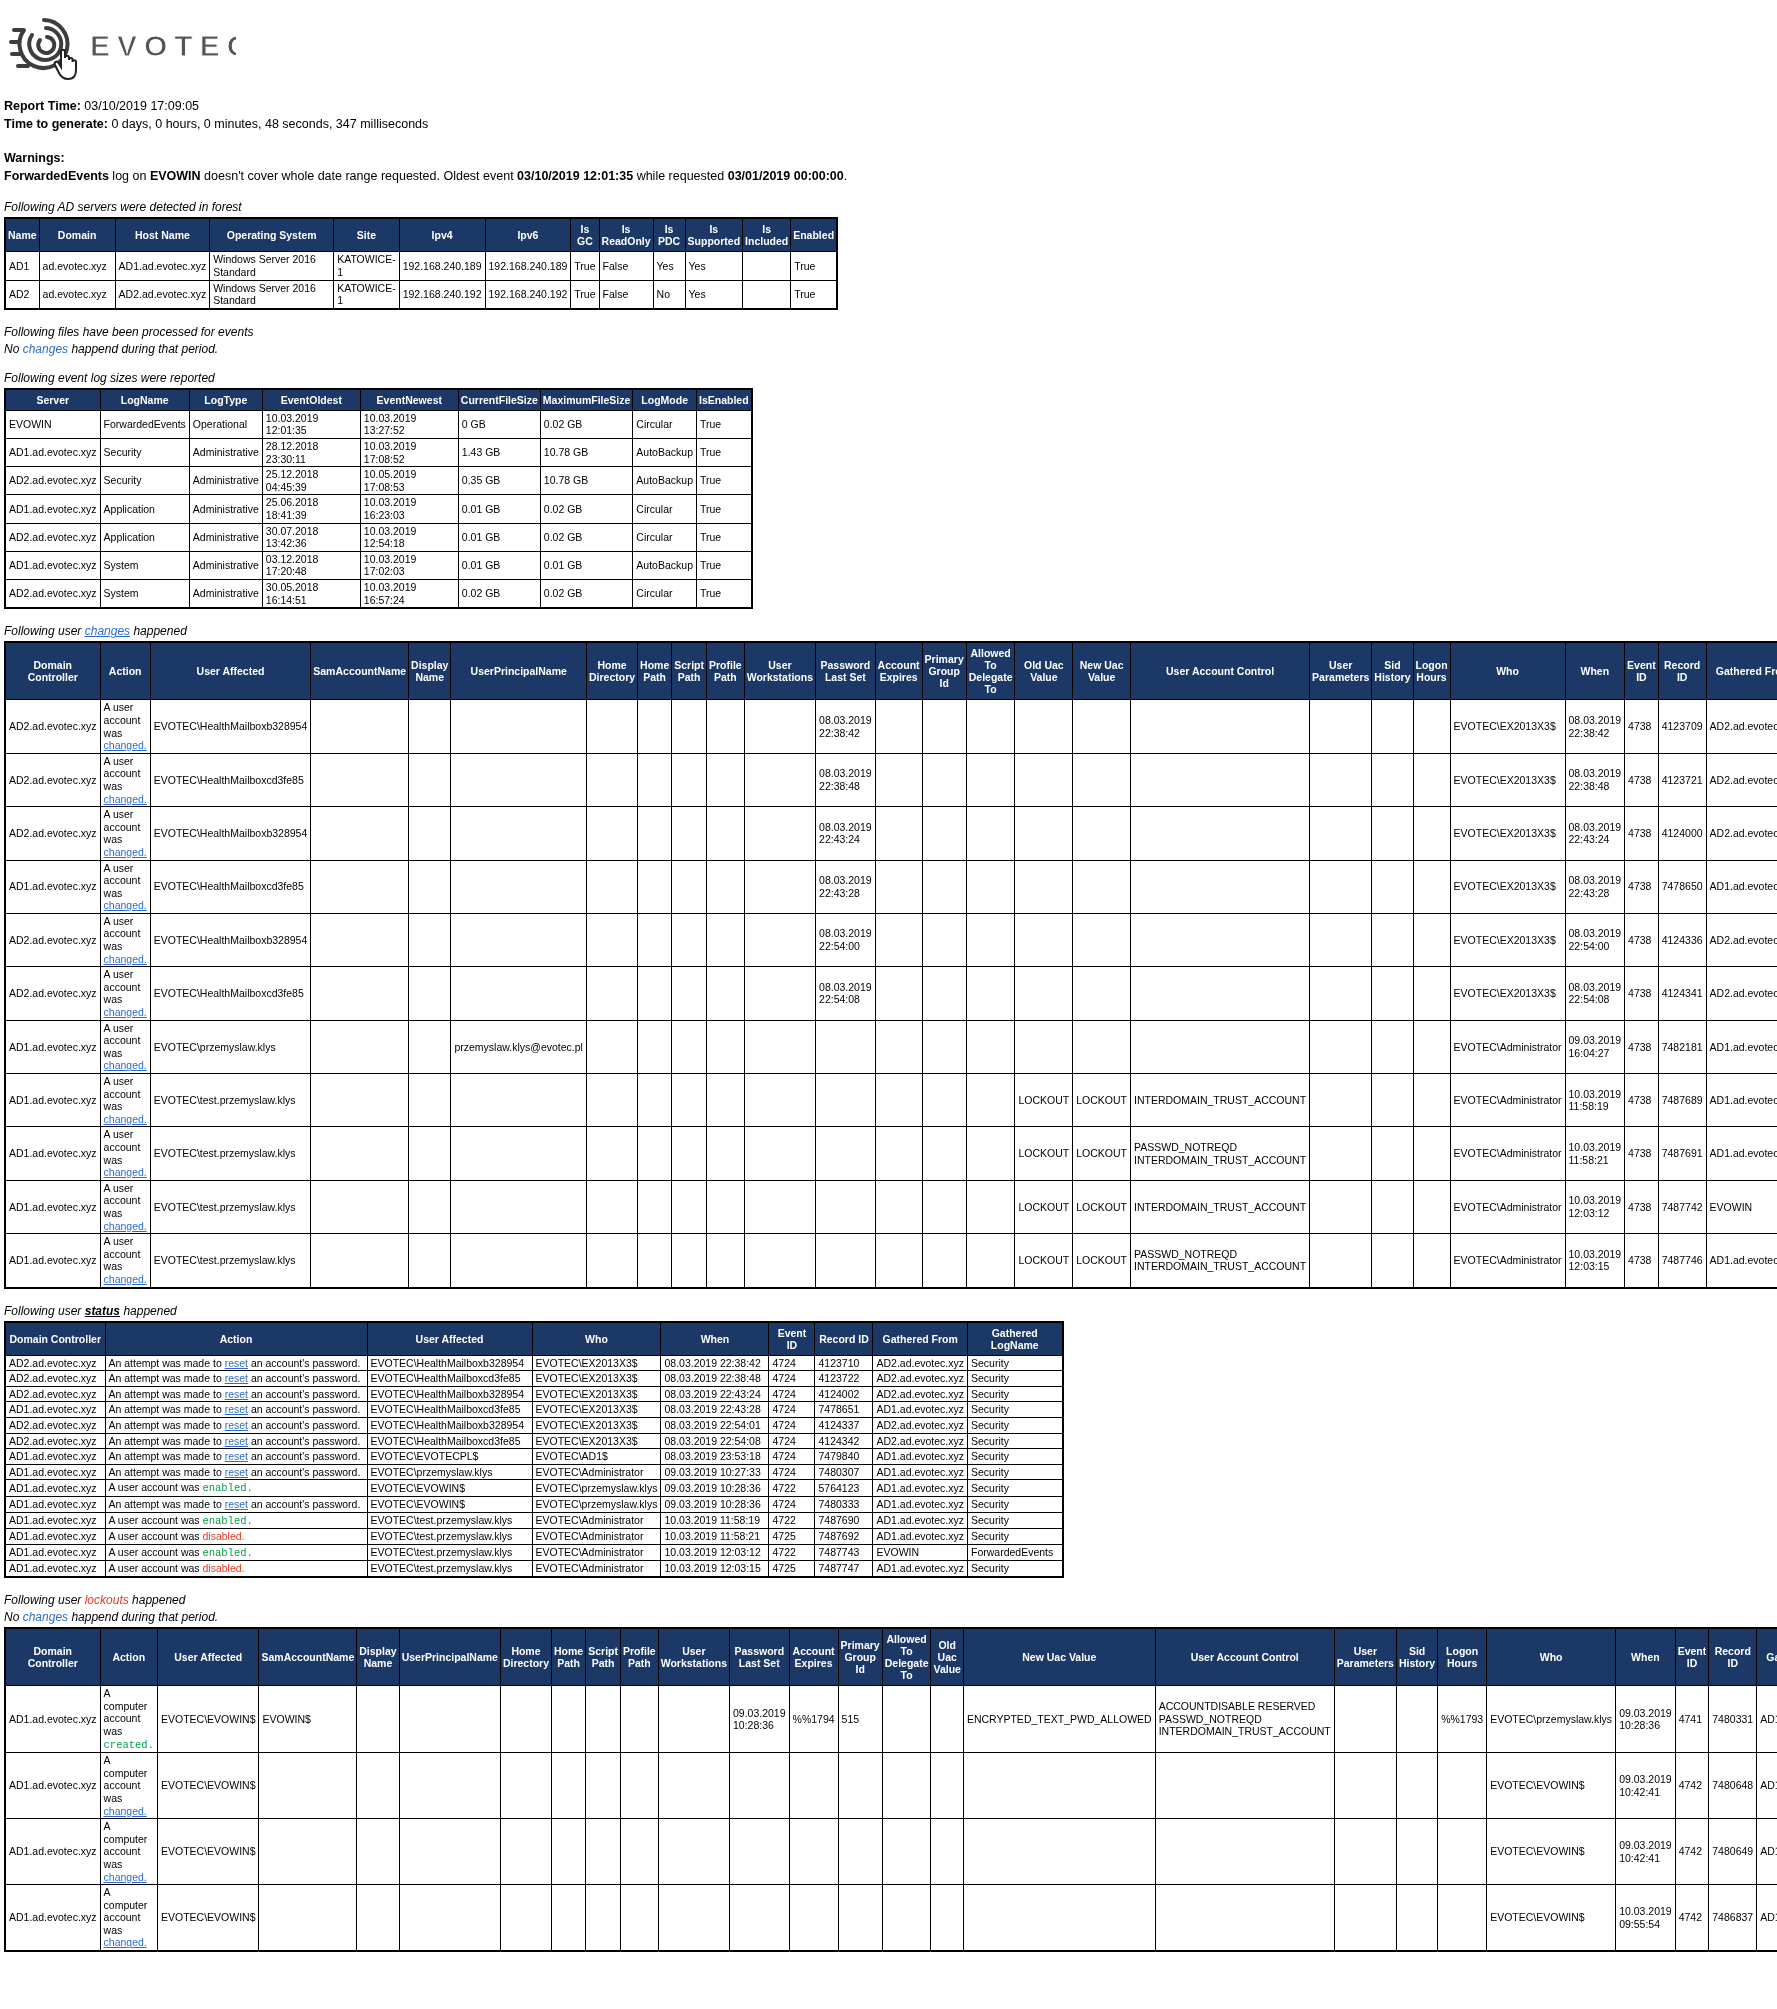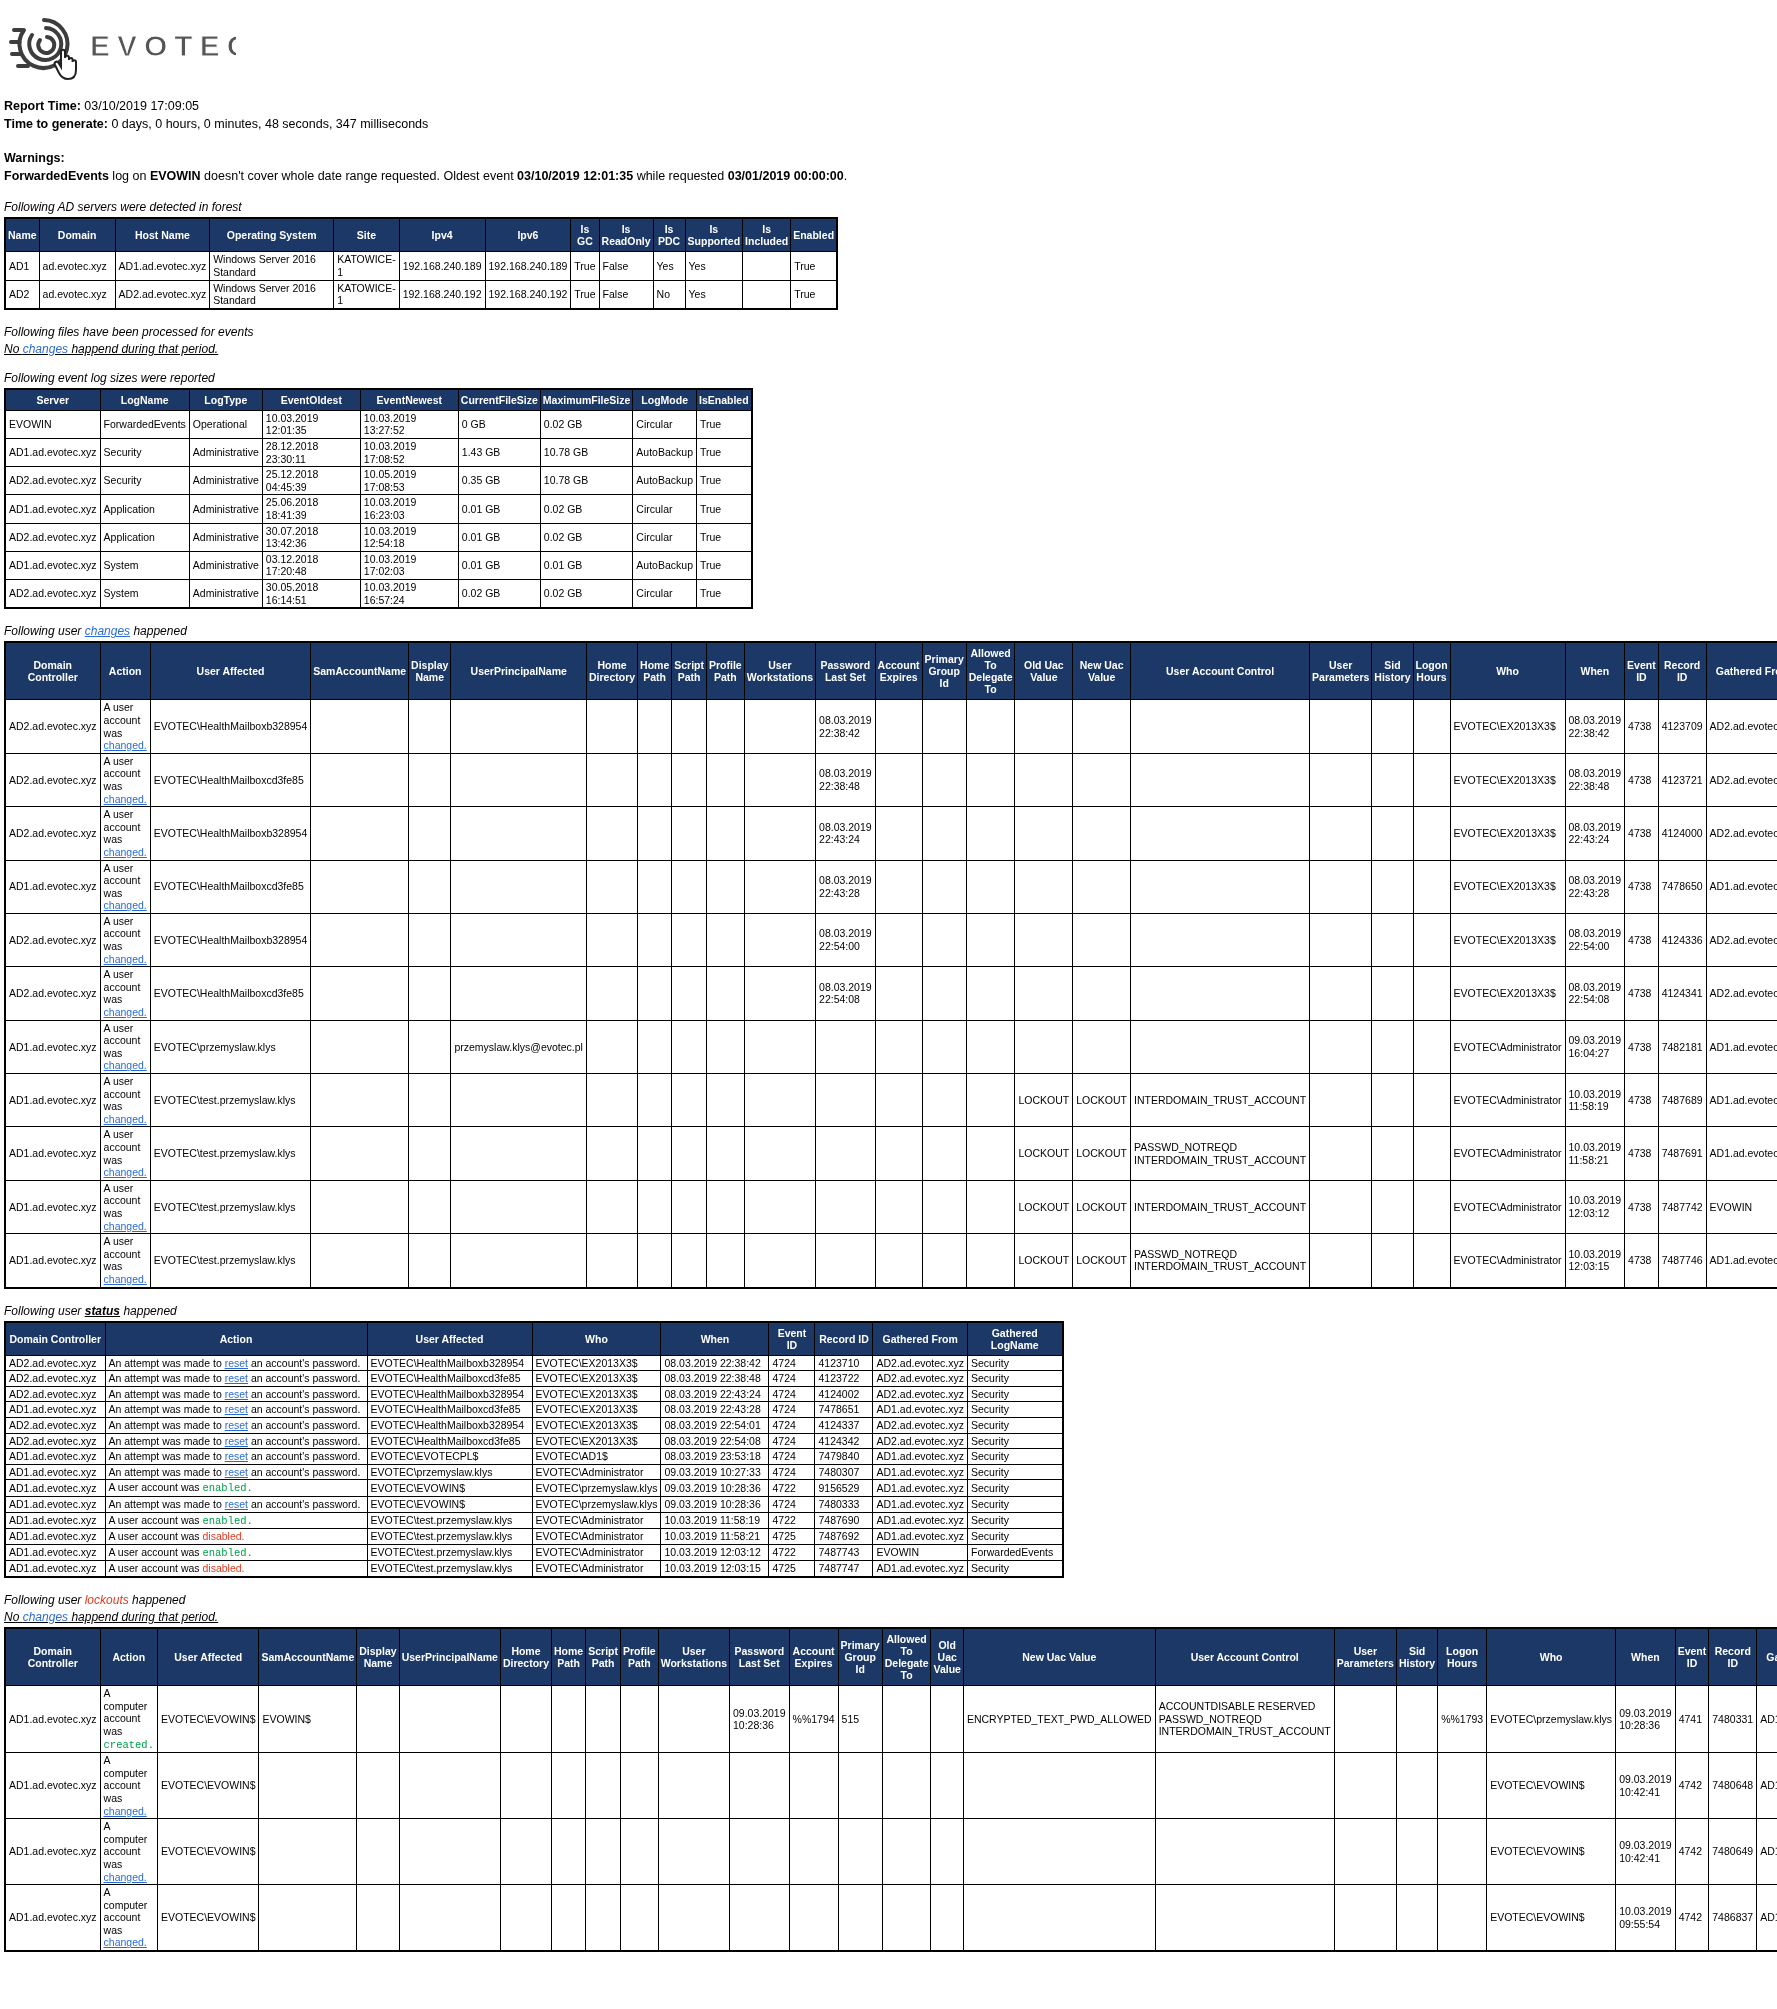--- a/index.html
+++ b/index.html
@@ -3,21 +3,21 @@
 <meta charset="utf-8">
 <style>
   html,body{margin:0;padding:0;background:#fff;}
   body{width:1777px;overflow-x:hidden;font-family:"Liberation Sans",sans-serif;color:#000;}
   .wrap{padding:8px 0 20px 4px;}
   .logo{margin:4px 0 10px 2px;}
   .meta{font-size:12.5px;line-height:1.4;margin:6px 0 0 0;}
   .b{font-weight:bold;margin-top:15px;}
   .warnings{font-size:12.5px;margin-top:16px;line-height:1.45;}
   .sec{font-style:italic;font-size:12px;margin:15px 0 3px 0;}
-  .nochanges{font-style:italic;font-size:12px;margin:0 0 3px 0;text-decoration:underline;}
+  .nochanges{font-style:italic;font-size:12px;margin:0 0 3px 0;}
   table{border-collapse:collapse;table-layout:fixed;margin:2px 0 4px 0;border:2px solid #000;}
   th{background:#1b3866;color:#fff;font-weight:bold;text-align:center;font-size:10.5px;line-height:1.15;padding:4px 2px;border:1px solid #000;overflow:hidden;}
   td{font-size:10.5px;line-height:1.2;padding:1px 3px;border:1px solid #000;vertical-align:middle;text-align:left;word-wrap:break-word;overflow:hidden;background:#fff;}
   .seg-link{color:#2b6cd4;text-decoration:underline;cursor:pointer;}
   .seg-blue{color:#2b6cd4;}
   .seg-red{color:#e4391f;}
   .seg-green{color:#00a04a;font-family:Liberation Mono, monospace;}
   .seg-ul{font-weight:bold;text-decoration:underline;}
   .seg-b{font-weight:bold;}
 </style>
@@ -719,21 +719,21 @@
           <td>AD1.ad.evotec.xyz</td>
           <td>Security</td>
         </tr>
         <tr>
           <td>AD1.ad.evotec.xyz</td>
           <td><span>A user account was </span><span class="seg-green">enabled.</span></td>
           <td>EVOTEC\EVOWIN$</td>
           <td>EVOTEC\przemyslaw.klys</td>
           <td>09.03.2019 10:28:36</td>
           <td>4722</td>
-          <td>9156529</td>
+          <td>5764123</td>
           <td>AD1.ad.evotec.xyz</td>
           <td>Security</td>
         </tr>
         <tr>
           <td>AD1.ad.evotec.xyz</td>
           <td><span>An attempt was made to </span><span class="seg-link">reset</span><span> an account's password.</span></td>
           <td>EVOTEC\EVOWIN$</td>
           <td>EVOTEC\przemyslaw.klys</td>
           <td>09.03.2019 10:28:36</td>
           <td>4724</td>

